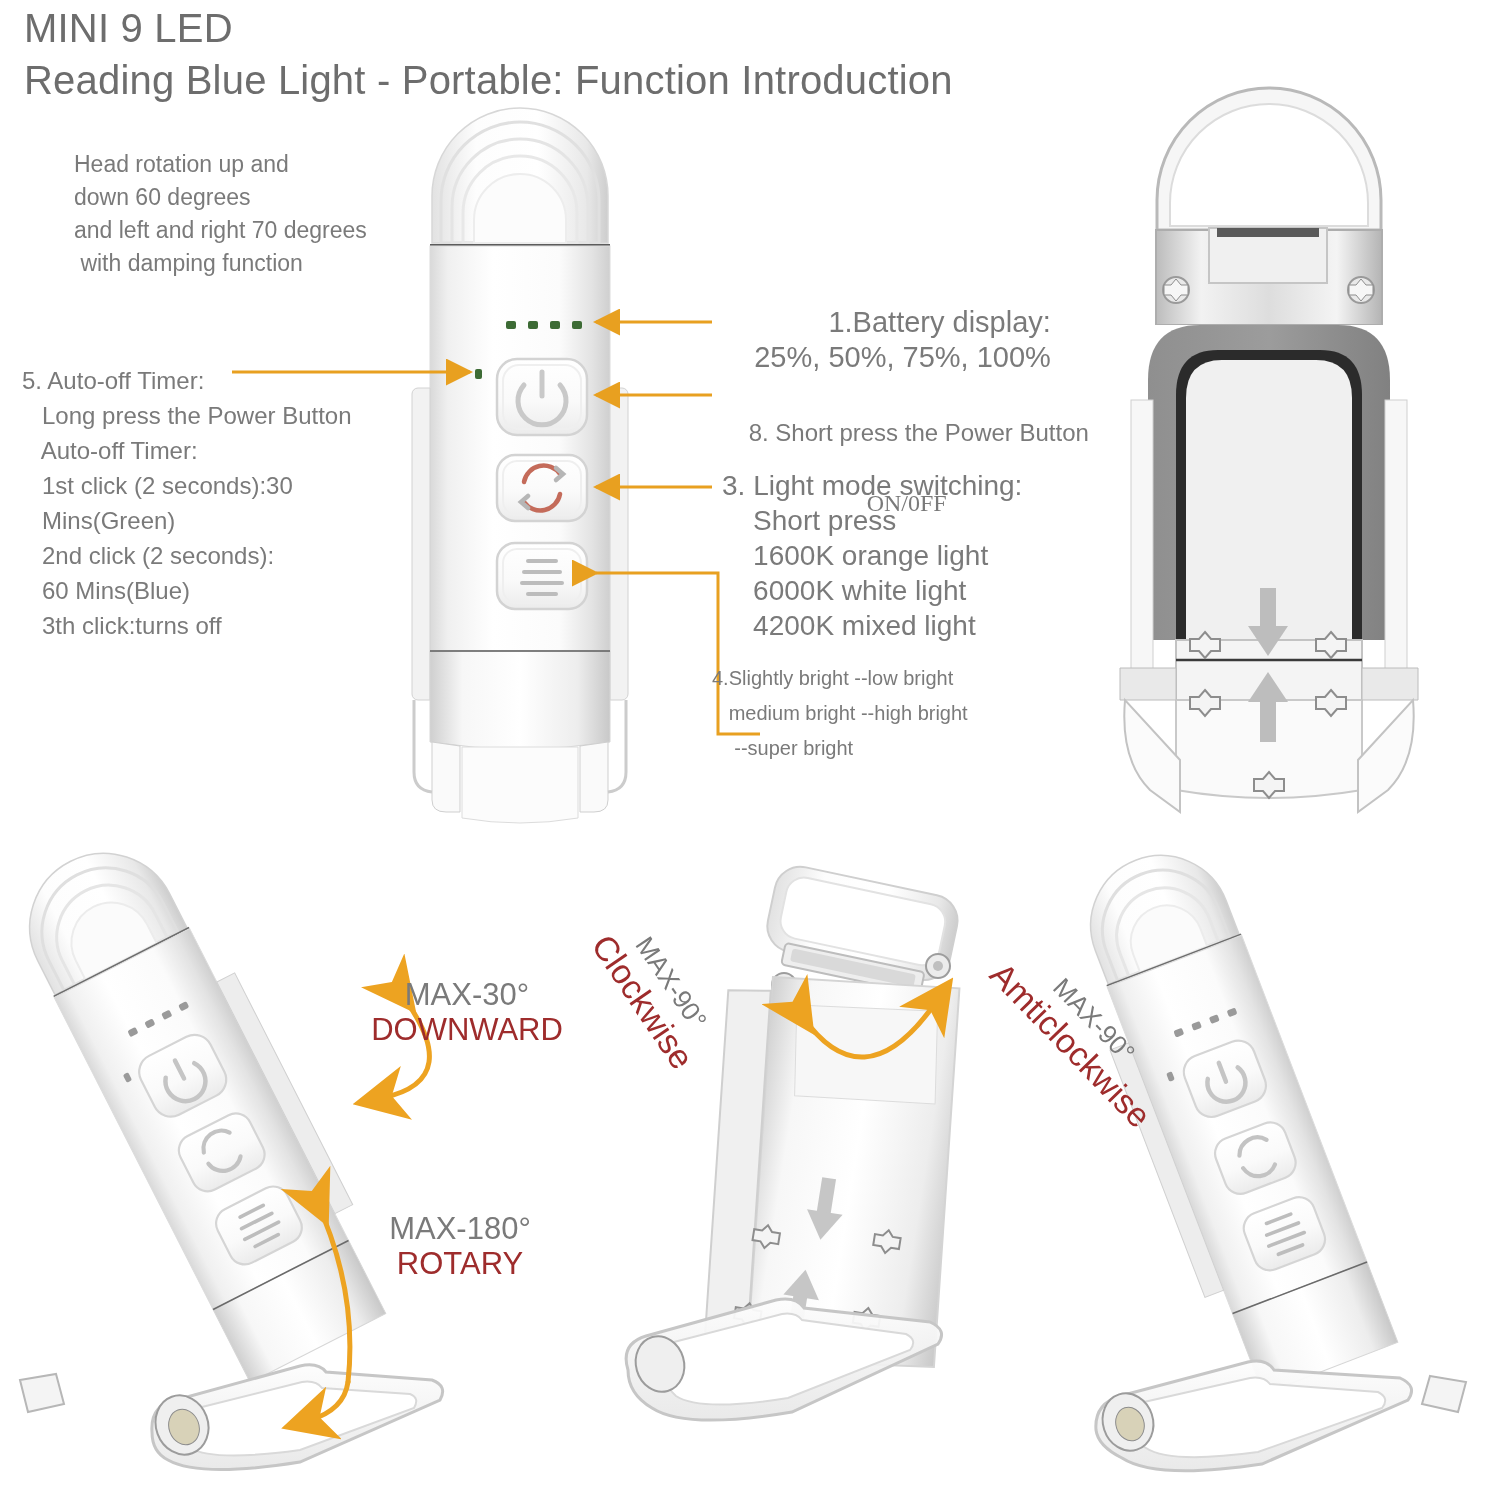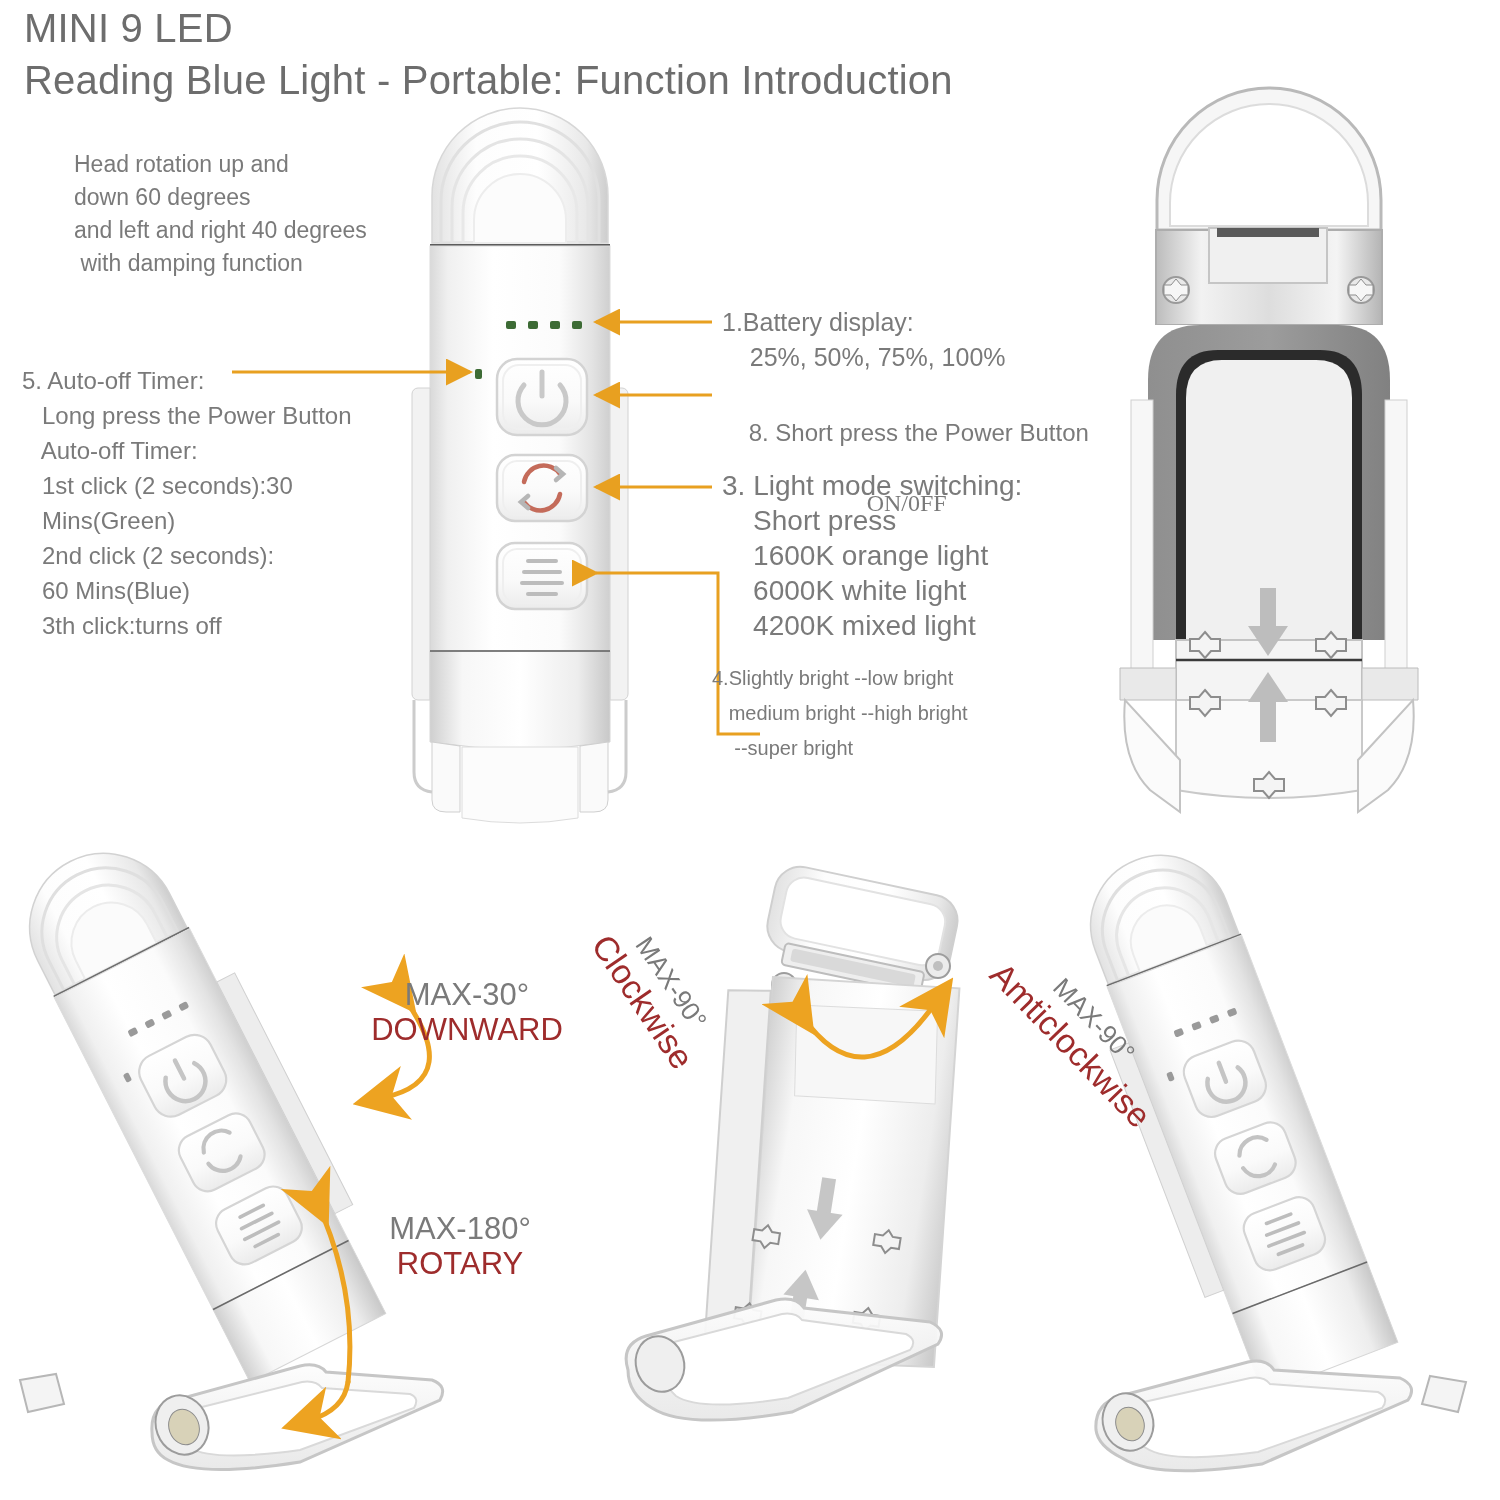--- a/index.html
+++ b/index.html
@@ -12,21 +12,21 @@
   .abs{position:absolute;}
 
   
   #title-line1{left:24px;top:6px;font-size:40px;color:#6d6d6d;letter-spacing:.2px;white-space:nowrap;}
   #title-line2{left:24px;top:58px;font-size:40px;color:#6d6d6d;letter-spacing:.2px;white-space:nowrap;}
 
   
   .note{color:#7a7a7a;font-size:23px;line-height:33px;white-space:pre;}
   #note-head{left:74px;top:148px;}
   #note-timer{left:22px;top:363px;font-size:24px;line-height:35px;}
-  #note-1{left:722px;top:305px;font-size:25px;line-height:35px;}
+  #note-1{left:722px;top:305px;font-size:29px;line-height:35px;text-align:right;}
   #note-2{left:722px;top:380px;font-size:24px;line-height:35px;}
   #note-2 .onoff{font-family:"Liberation Serif",serif;}
   #note-3{left:722px;top:468px;font-size:28px;line-height:35px;}
   #note-4{left:712px;top:661px;font-size:20px;line-height:35px;}
 
   
   .rot-label{position:absolute;text-align:center;line-height:1.12;}
   .rot-label .deg{display:block;color:#7a7a7a;font-size:31px;}
   .rot-label .act{display:block;color:#9e2c2c;font-size:31px;}
   #lbl-downward{left:352px;top:978px;width:230px;}
@@ -378,21 +378,21 @@
 
       <path d="M316 1200 Q358 1290 348 1382" marker-start="url(#arcHead)"></path>
       <path d="M348 1382 Q344 1410 310 1420" marker-end="url(#arcHead)"></path>
 
       <path d="M798 1010 Q862 1108 936 1002" marker-start="url(#arcHead)" marker-end="url(#arcHead)"></path>
     </g>
   </svg>
 
   <div class="abs note" id="note-head">Head rotation up and
 down 60 degrees
-and left and right 40 degrees
+and left and right 70 degrees
  with damping function</div>
   <div class="abs note" id="note-timer">5. Auto-off Timer:
    Long press the Power Button
    Auto-off Timer:
    1st click (2 seconds):30
    Mins(Green)
    2nd click (2 seconds):
    60 Mins(Blue)
    3th click:turns off</div>
   <div class="abs note" id="note-1">1.Battery display:

